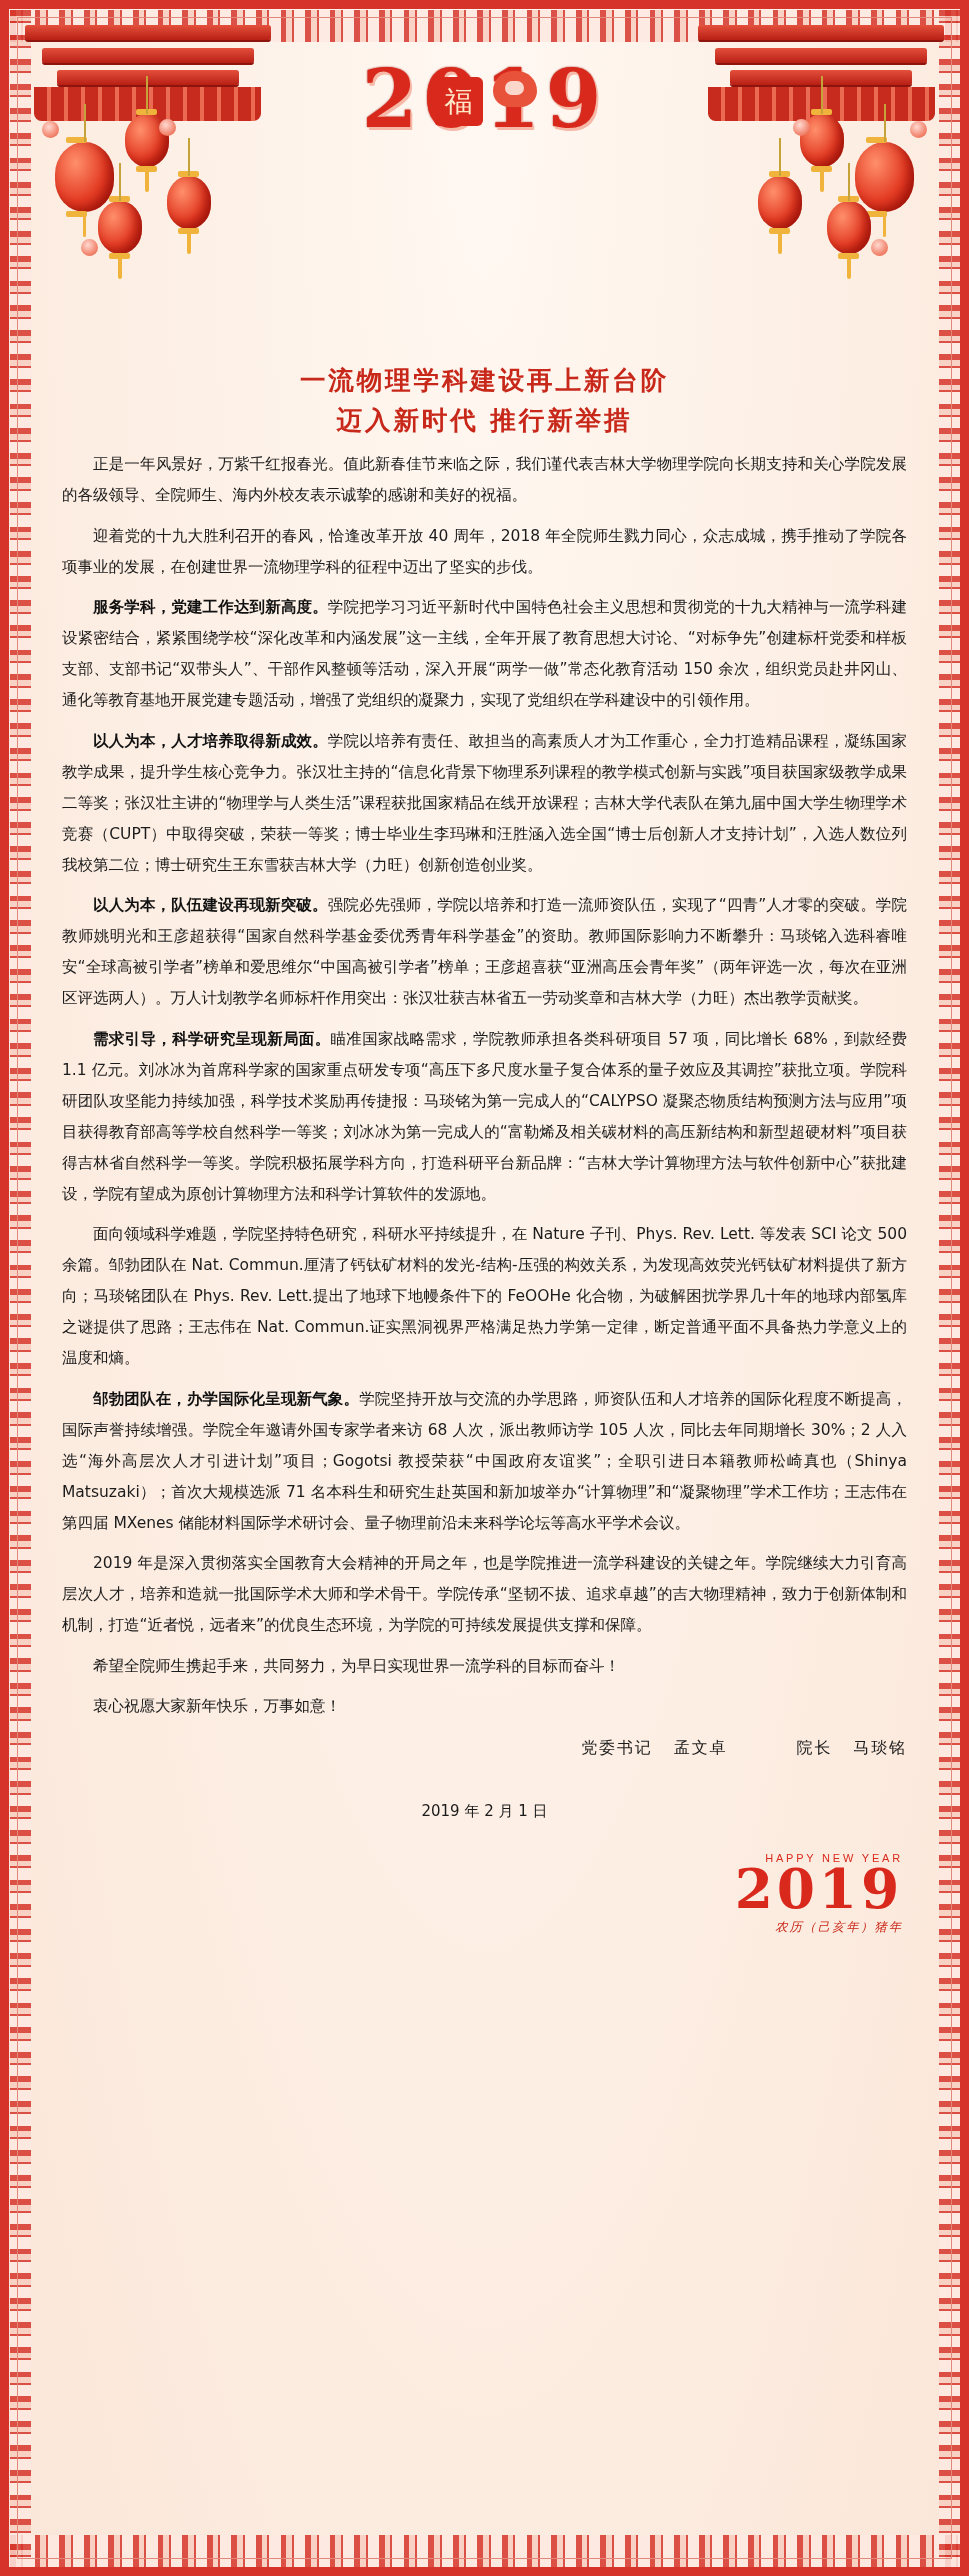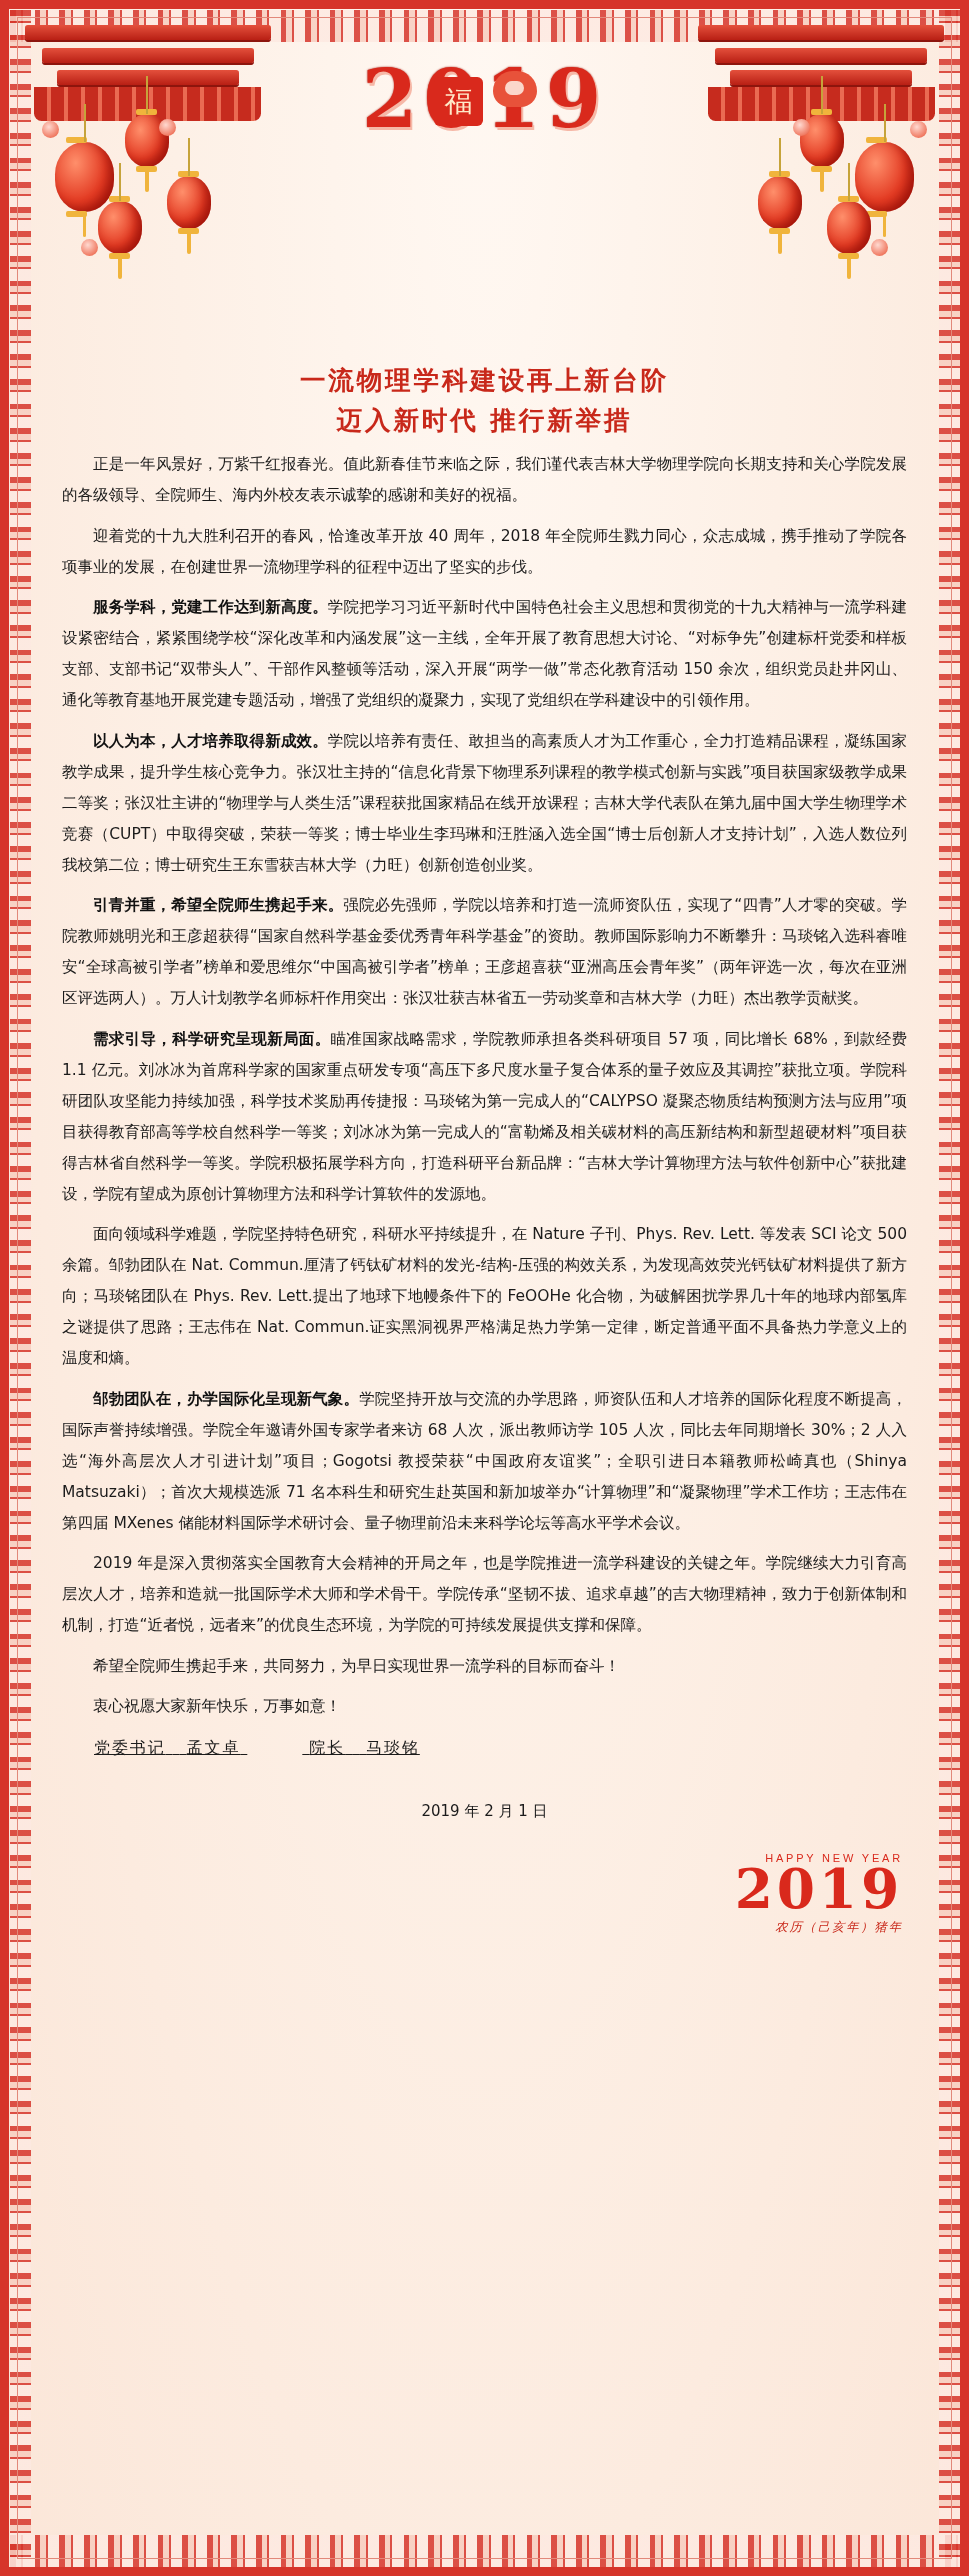--- a/index.html
+++ b/index.html
@@ -167,25 +167,24 @@
     color:#1b1b1b;
     font-size:15.5px;
     line-height:2.0;
     text-align:justify;
     font-family:"DejaVu Sans","Liberation Sans",sans-serif;
   }
   .content p{margin:0 0 9.5px 0;text-indent:2em;}
   .content p b{font-weight:bold;color:#111;}
   .sign-line{
     margin-top:24.6px;
-    text-align:left;
+    text-align:right;
     font-size:16px;
     letter-spacing:1.9px;
     text-indent:0;
-    text-decoration:underline;
   }
   .sign-line .gap{display:inline-block;width:55px;}
   .org-block{
     margin-top:32px;
     text-align:center;
     font-size:15px;
     line-height:2;
     text-indent:0;
   }
 
@@ -296,21 +295,21 @@
   <div class="title-block">
     <div class="title-line">一流物理学科建设再上新台阶</div>
     <div class="title-line">迈入新时代  推行新举措</div>
   </div>
 
   <div class="content">
     <p>正是一年风景好，万紫千红报春光。值此新春佳节来临之际，我们谨代表吉林大学物理学院向长期支持和关心学院发展的各级领导、全院师生、海内外校友表示诚挚的感谢和美好的祝福。</p>
     <p>迎着党的十九大胜利召开的春风，恰逢改革开放 40 周年，2018 年全院师生戮力同心，众志成城，携手推动了学院各项事业的发展，在创建世界一流物理学科的征程中迈出了坚实的步伐。</p>
     <p><b>服务学科，党建工作达到新高度。</b>学院把学习习近平新时代中国特色社会主义思想和贯彻党的十九大精神与一流学科建设紧密结合，紧紧围绕学校“深化改革和内涵发展”这一主线，全年开展了教育思想大讨论、“对标争先”创建标杆党委和样板支部、支部书记“双带头人”、干部作风整顿等活动，深入开展“两学一做”常态化教育活动 150 余次，组织党员赴井冈山、通化等教育基地开展党建专题活动，增强了党组织的凝聚力，实现了党组织在学科建设中的引领作用。</p>
     <p><b>以人为本，人才培养取得新成效。</b>学院以培养有责任、敢担当的高素质人才为工作重心，全力打造精品课程，凝练国家教学成果，提升学生核心竞争力。张汉壮主持的“信息化背景下物理系列课程的教学模式创新与实践”项目获国家级教学成果二等奖；张汉壮主讲的“物理学与人类生活”课程获批国家精品在线开放课程；吉林大学代表队在第九届中国大学生物理学术竞赛（CUPT）中取得突破，荣获一等奖；博士毕业生李玛琳和汪胜涵入选全国“博士后创新人才支持计划”，入选人数位列我校第二位；博士研究生王东雪获吉林大学（力旺）创新创造创业奖。</p>
-    <p><b>引青并重，希望全院师生携起手来。</b>强院必先强师，学院以培养和打造一流师资队伍，实现了“四青”人才零的突破。学院教师姚明光和王彦超获得“国家自然科学基金委优秀青年科学基金”的资助。教师国际影响力不断攀升：马琰铭入选科睿唯安“全球高被引学者”榜单和爱思维尔“中国高被引学者”榜单；王彦超喜获“亚洲高压会青年奖”（两年评选一次，每次在亚洲区评选两人）。万人计划教学名师标杆作用突出：张汉壮获吉林省五一劳动奖章和吉林大学（力旺）杰出教学贡献奖。</p>
+    <p><b>以人为本，队伍建设再现新突破。</b>强院必先强师，学院以培养和打造一流师资队伍，实现了“四青”人才零的突破。学院教师姚明光和王彦超获得“国家自然科学基金委优秀青年科学基金”的资助。教师国际影响力不断攀升：马琰铭入选科睿唯安“全球高被引学者”榜单和爱思维尔“中国高被引学者”榜单；王彦超喜获“亚洲高压会青年奖”（两年评选一次，每次在亚洲区评选两人）。万人计划教学名师标杆作用突出：张汉壮获吉林省五一劳动奖章和吉林大学（力旺）杰出教学贡献奖。</p>
     <p><b>需求引导，科学研究呈现新局面。</b>瞄准国家战略需求，学院教师承担各类科研项目 57 项，同比增长 68%，到款经费 1.1 亿元。刘冰冰为首席科学家的国家重点研发专项“高压下多尺度水量子复合体系的量子效应及其调控”获批立项。学院科研团队攻坚能力持续加强，科学技术奖励再传捷报：马琰铭为第一完成人的“CALYPSO 凝聚态物质结构预测方法与应用”项目获得教育部高等学校自然科学一等奖；刘冰冰为第一完成人的“富勒烯及相关碳材料的高压新结构和新型超硬材料”项目获得吉林省自然科学一等奖。学院积极拓展学科方向，打造科研平台新品牌：“吉林大学计算物理方法与软件创新中心”获批建设，学院有望成为原创计算物理方法和科学计算软件的发源地。</p>
     <p>面向领域科学难题，学院坚持特色研究，科研水平持续提升，在 Nature 子刊、Phys. Rev. Lett. 等发表 SCI 论文 500 余篇。邹勃团队在 Nat. Commun.厘清了钙钛矿材料的发光-结构-压强的构效关系，为发现高效荧光钙钛矿材料提供了新方向；马琰铭团队在 Phys. Rev. Lett.提出了地球下地幔条件下的 FeOOHe 化合物，为破解困扰学界几十年的地球内部氢库之谜提供了思路；王志伟在 Nat. Commun.证实黑洞视界严格满足热力学第一定律，断定普通平面不具备热力学意义上的温度和熵。</p>
     <p><b>邹勃团队在，办学国际化呈现新气象。</b>学院坚持开放与交流的办学思路，师资队伍和人才培养的国际化程度不断提高，国际声誉持续增强。学院全年邀请外国专家学者来访 68 人次，派出教师访学 105 人次，同比去年同期增长 30%；2 人入选“海外高层次人才引进计划”项目；Gogotsi 教授荣获“中国政府友谊奖”；全职引进日本籍教师松崎真也（Shinya Matsuzaki）；首次大规模选派 71 名本科生和研究生赴英国和新加坡举办“计算物理”和“凝聚物理”学术工作坊；王志伟在 第四届 MXenes 储能材料国际学术研讨会、量子物理前沿未来科学论坛等高水平学术会议。</p>
     <p>2019 年是深入贯彻落实全国教育大会精神的开局之年，也是学院推进一流学科建设的关键之年。学院继续大力引育高层次人才，培养和造就一批国际学术大师和学术骨干。学院传承“坚韧不拔、追求卓越”的吉大物理精神，致力于创新体制和机制，打造“近者悦，远者来”的优良生态环境，为学院的可持续发展提供支撑和保障。</p>
     <p>希望全院师生携起手来，共同努力，为早日实现世界一流学科的目标而奋斗！</p>
     <p>衷心祝愿大家新年快乐，万事如意！</p>
 
     <p class="sign-line">
       <span>党委书记</span>
       <span>&nbsp;</span>

